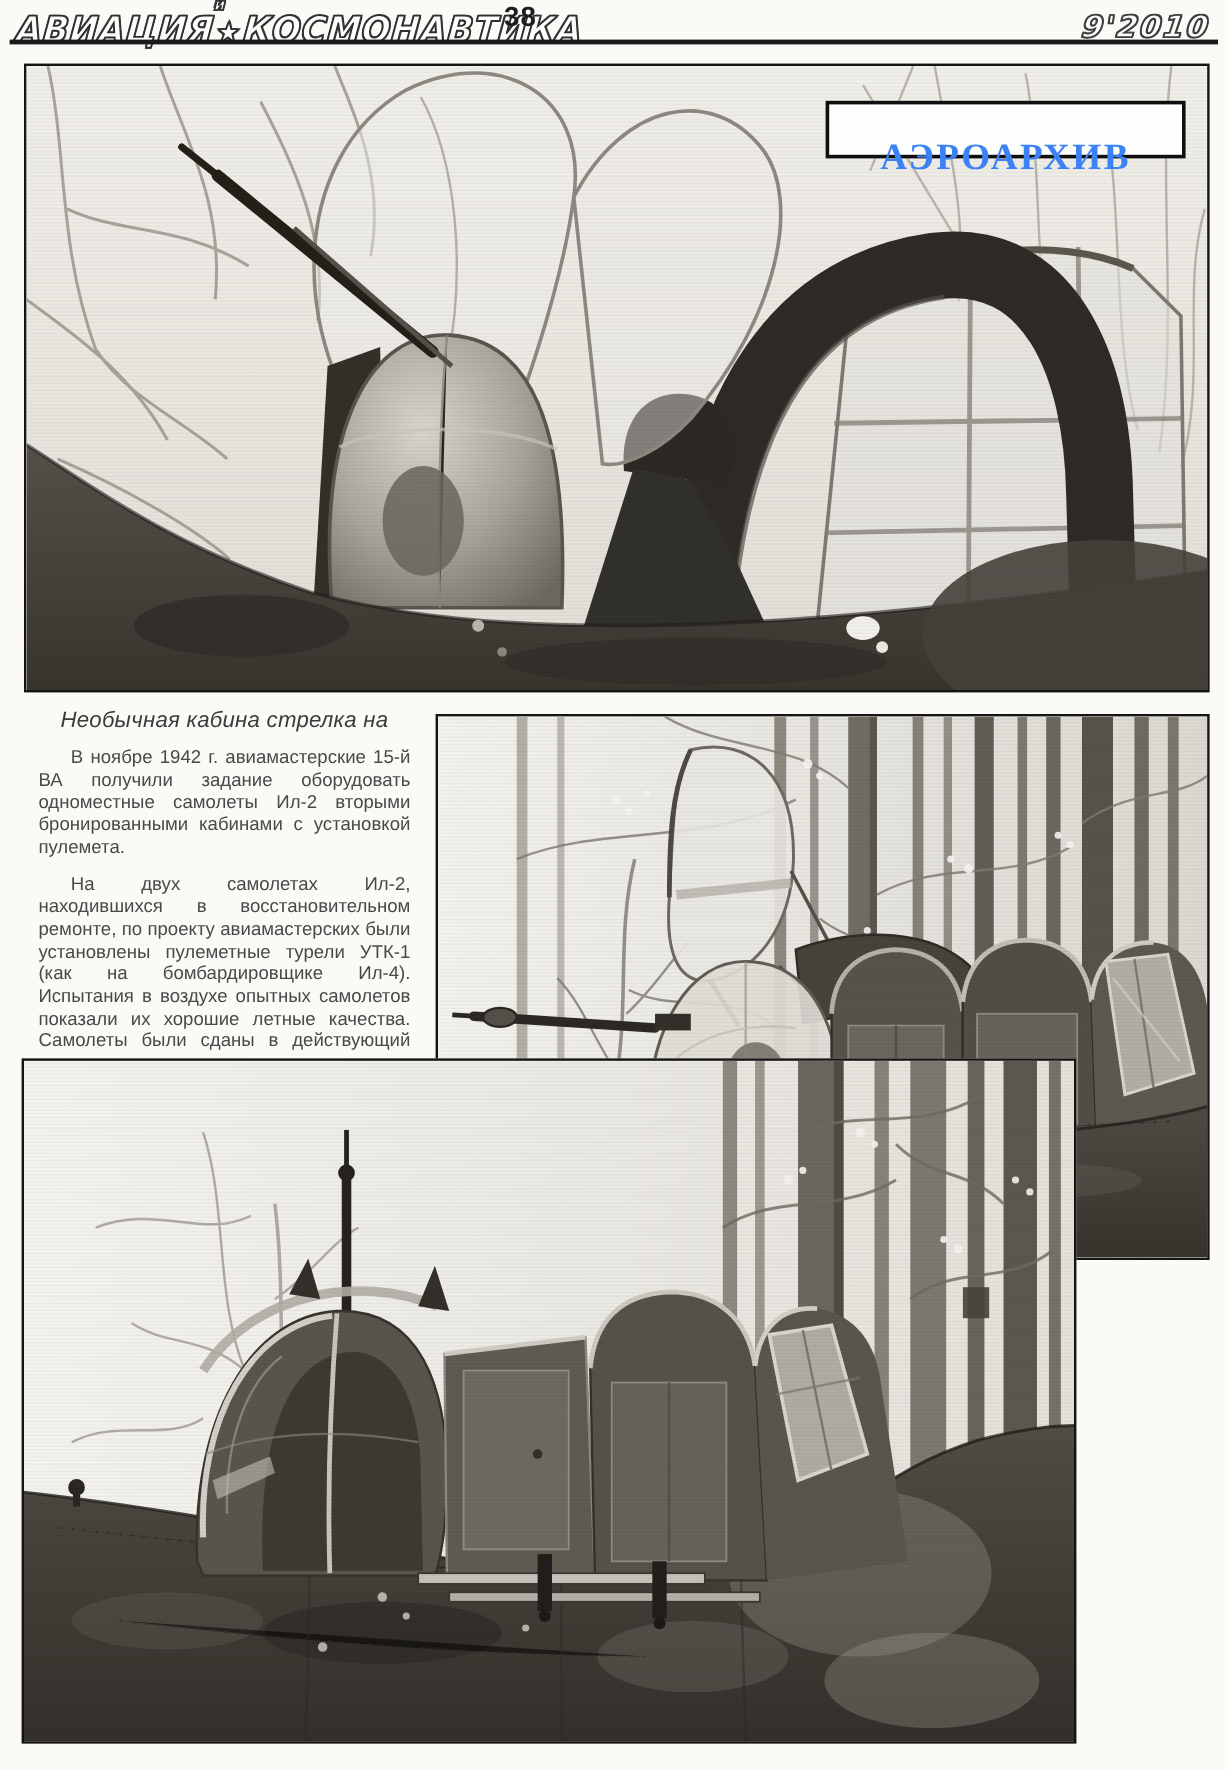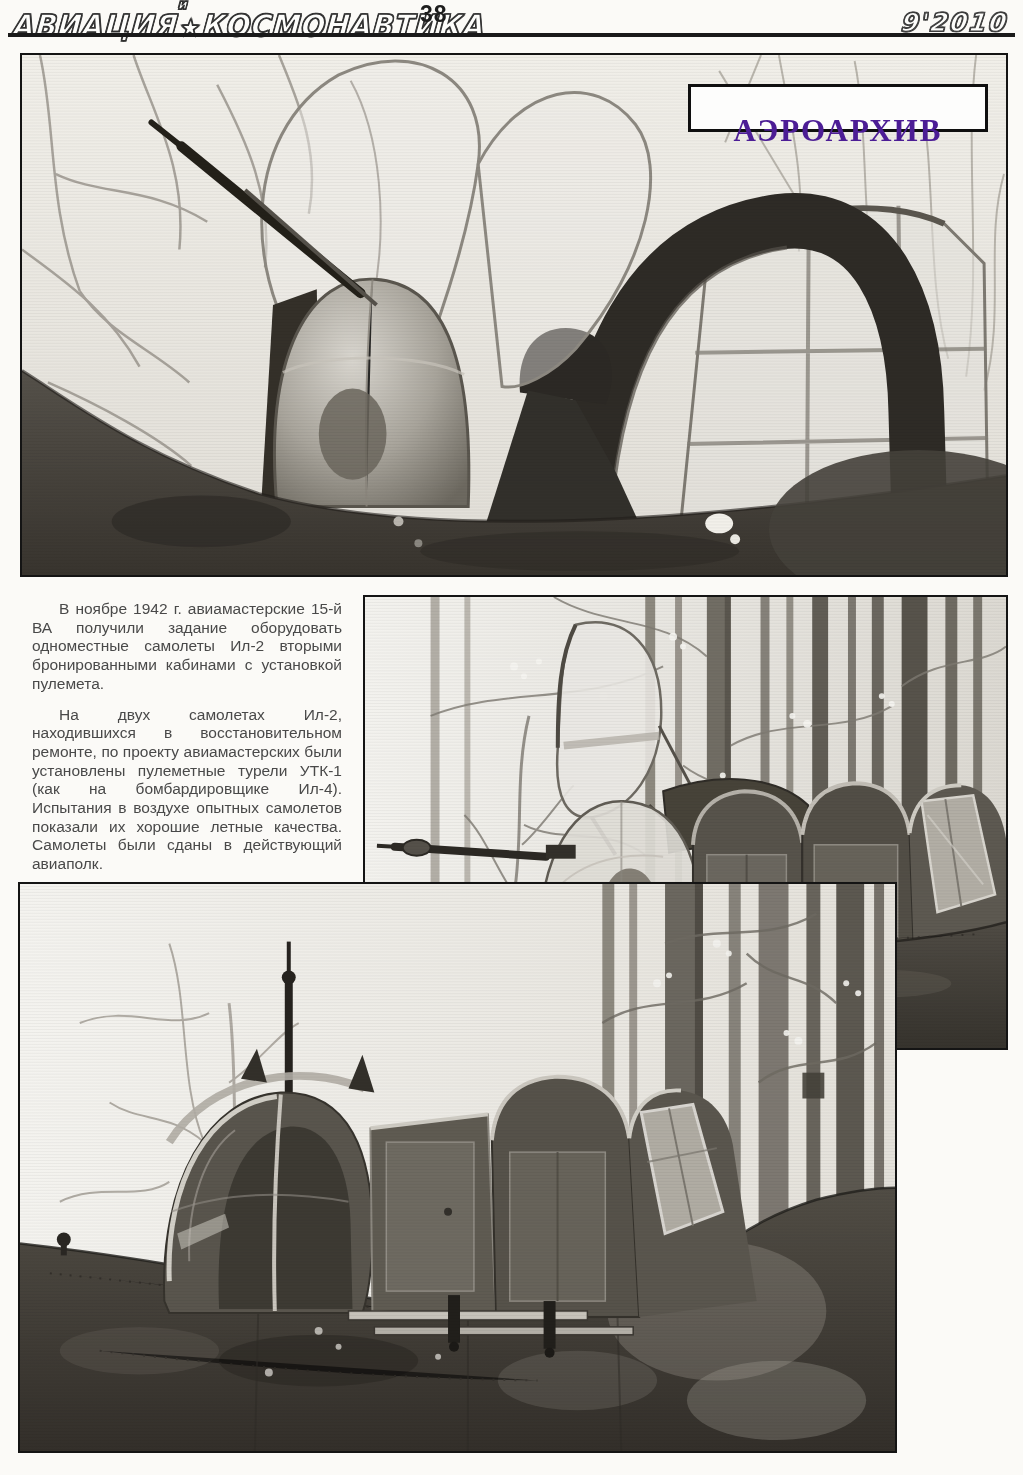--- a/index.html
+++ b/index.html
@@ -43,21 +43,21 @@
   .photo-middle{left:363px;top:595px;width:645px;height:455px;}
   .photo-bottom{left:18px;top:882px;width:879px;height:571px;}
   
   .banner{
     position:absolute;left:688px;top:84px;width:300px;height:48px;
     background:#fdfdfc;border:3px solid #0f0f0f;box-sizing:border-box;
     display:flex;align-items:center;justify-content:center;
   }
   .banner span{
     font-family:"Liberation Serif",serif;font-weight:700;font-size:31px;
-    letter-spacing:2px;color:#4c1d95;margin-top:46px;
+    letter-spacing:2px;color:#3b82f6;margin-top:46px;
   }
   
   .article{position:absolute;left:20px;top:588px;width:334px;height:294px;overflow:hidden;}
   .title{
     margin:0 0 7px 0;text-align:center;font-style:italic;font-weight:400;
     font-size:18.5px;line-height:23px;color:#3b3b3b;letter-spacing:.2px;
   }
   .title span{display:block;}
   .article p{
     margin:12px;text-align:justify;text-indent:27px;
@@ -167,20 +167,21 @@
       <rect width="988" height="524" fill="url(#tgrain)"></rect>
     </svg>
   </figure>
 
   <div class="banner">
     <span>АЭРОАРХИВ</span>
   </div>
 
   <section class="article">
     <h2 class="title">
+      <span>Необычная кабина стрелка на</span>
     </h2>
     <p>В ноябре 1942 г. авиамастерские 15-й ВА получили задание оборудовать одноместные самолеты Ил-2 вторыми бронированными кабинами с установкой пулемета.</p>
     <p>На двух самолетах Ил-2, находившихся в восстановительном ремонте, по проекту авиамастерских были установлены пулеметные турели УТК-1 (как на бомбардировщике Ил-4). Испытания в воздухе опытных самолетов показали их хорошие летные качества. Самолеты были сданы в действующий авиаполк.</p>
   </section>
 
   <figure class="photo photo-middle">
     <svg viewBox="0 0 645 455" preserveAspectRatio="none">
       <defs>
         <linearGradient id="msky" x1="0" y1="0" x2="1" y2="0">
           <stop offset="0" stop-color="#f3f2ee"></stop>

